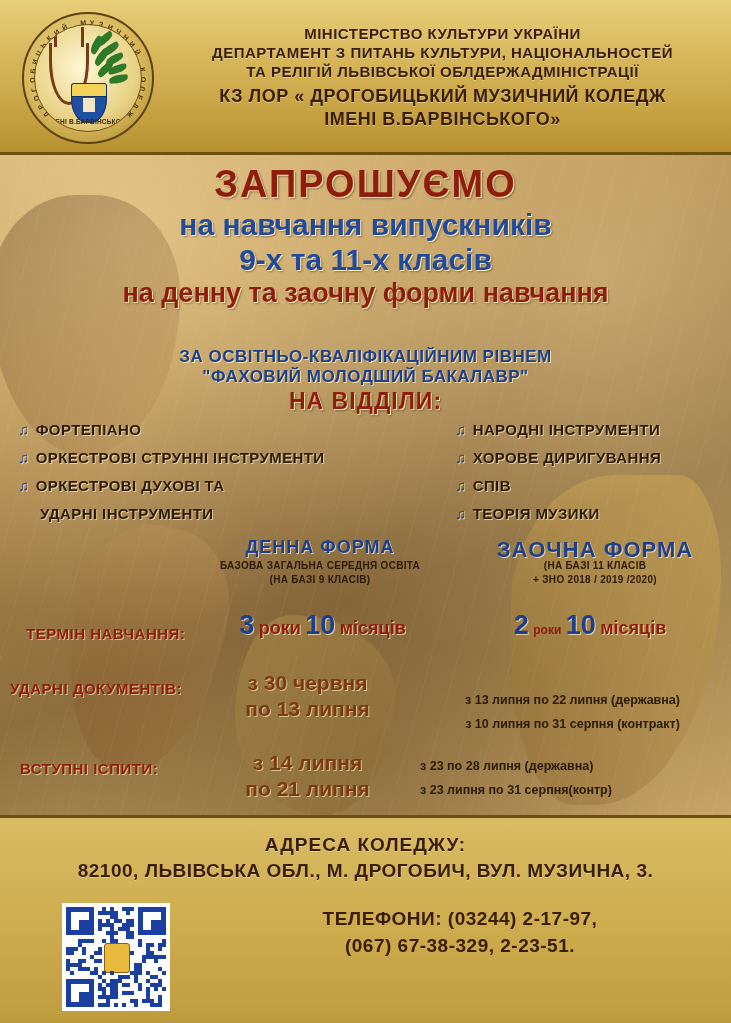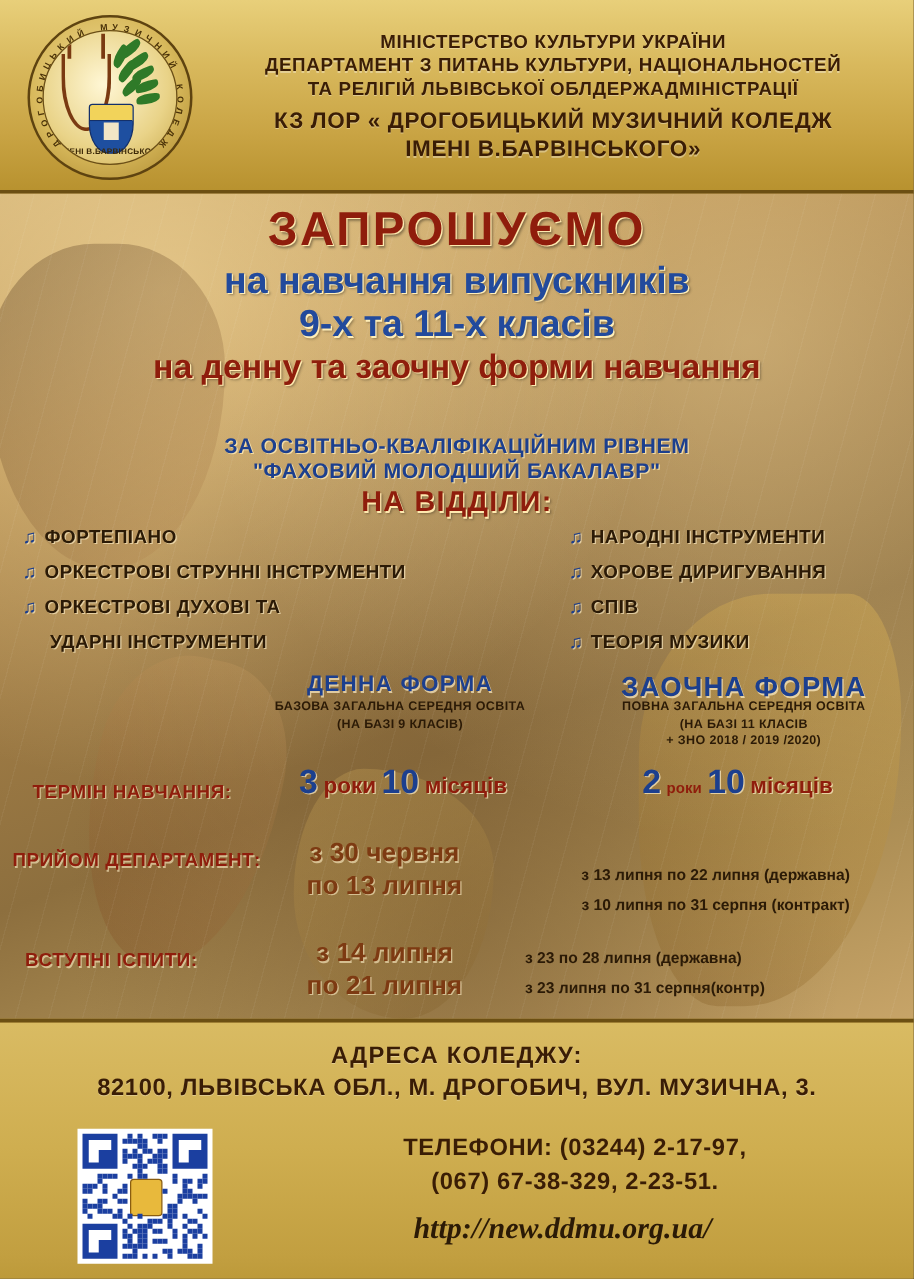--- a/index.html
+++ b/index.html
@@ -565,40 +565,39 @@
       </div>
 
       <div class="form-day-title">ДЕННА ФОРМА</div>
       <div class="form-ext-title">ЗАОЧНА ФОРМА</div>
 
       <div class="form-day-sub">
         <div>БАЗОВА ЗАГАЛЬНА СЕРЕДНЯ ОСВІТА</div>
         <div>(НА БАЗІ 9 КЛАСІВ)</div>
       </div>
       <div class="form-ext-sub">
-        <div>ПОВНА ЗАГАЛЬНА СЕРЕДНЯ ОСВІТА</div>
         <div>(НА БАЗІ 11 КЛАСІВ</div>
         <div>+ ЗНО 2018 / 2019 /2020)</div>
       </div>
 
       <div class="lbl lbl-term">ТЕРМІН НАВЧАННЯ:</div>
       <div class="dur-day">
         <span class="num">3</span>
         <span class="unit">роки</span>
         <span class="num">10</span>
         <span class="unit">місяців</span>
       </div>
       <div class="dur-ext">
         <span class="num">2</span>
         <span class="unit-sm">роки</span>
         <span class="num">10</span>
         <span class="unit">місяців</span>
       </div>
 
-      <div class="lbl lbl-docs">ПРИЙОМ ДЕПАРТАМЕНТ:</div>
+      <div class="lbl lbl-docs">УДАРНІ ДОКУМЕНТІВ:</div>
       <div class="docs-day">
         <div>з 30 червня</div>
         <div>по 13 липня</div>
       </div>
       <div class="docs-ext">
         <div>з 13 липня по 22 липня (державна)</div>
         <div>з 10 липня по 31 серпня (контракт)</div>
       </div>
 
       <div class="lbl lbl-exams">ВСТУПНІ ІСПИТИ:</div>
@@ -797,16 +796,15 @@
           <div class="qr-cell" style="left: 56px; top: 96px; width: 4px; height: 4px;"></div>
           <div class="qr-cell" style="left: 68px; top: 96px; width: 4px; height: 4px;"></div>
           <div class="qr-cell" style="left: 84px; top: 96px; width: 4px; height: 4px;"></div>
           <div class="qr-cell" style="left: 88px; top: 96px; width: 4px; height: 4px;"></div>
           <div class="qr-cell" style="left: 92px; top: 96px; width: 4px; height: 4px;"></div>
         </div>
     </div>
 
     <div class="f-phone1">ТЕЛЕФОНИ: (03244) 2-17-97,</div>
     <div class="f-phone2">(067) 67-38-329,  2-23-51.</div>
-    <div class="f-url">http://new.ddmu.org.ua/</div>
   </div>
 
 </div>
 
 </body></html>

